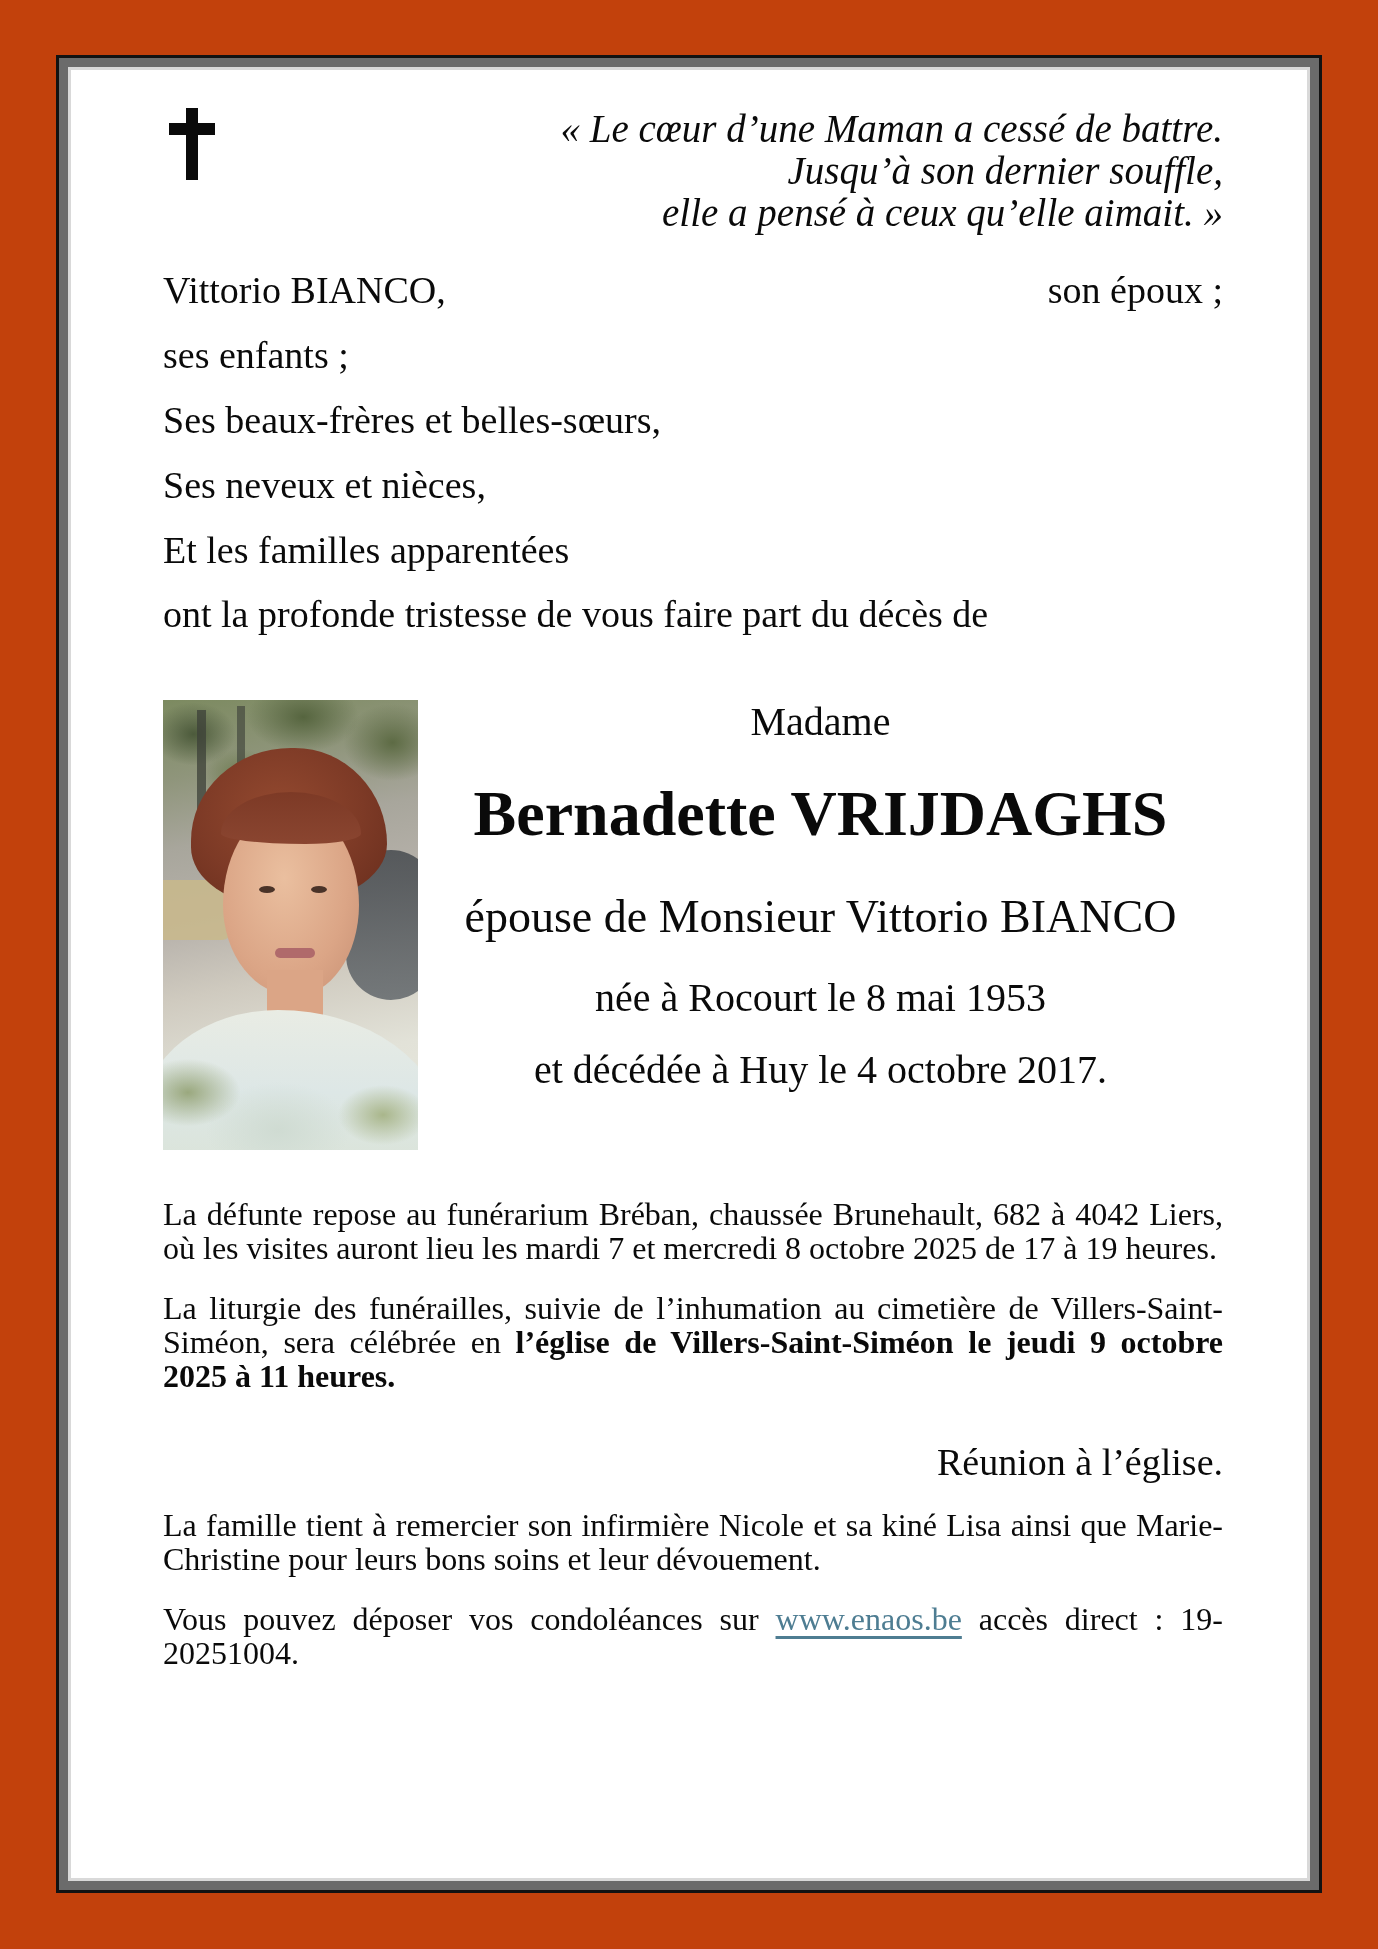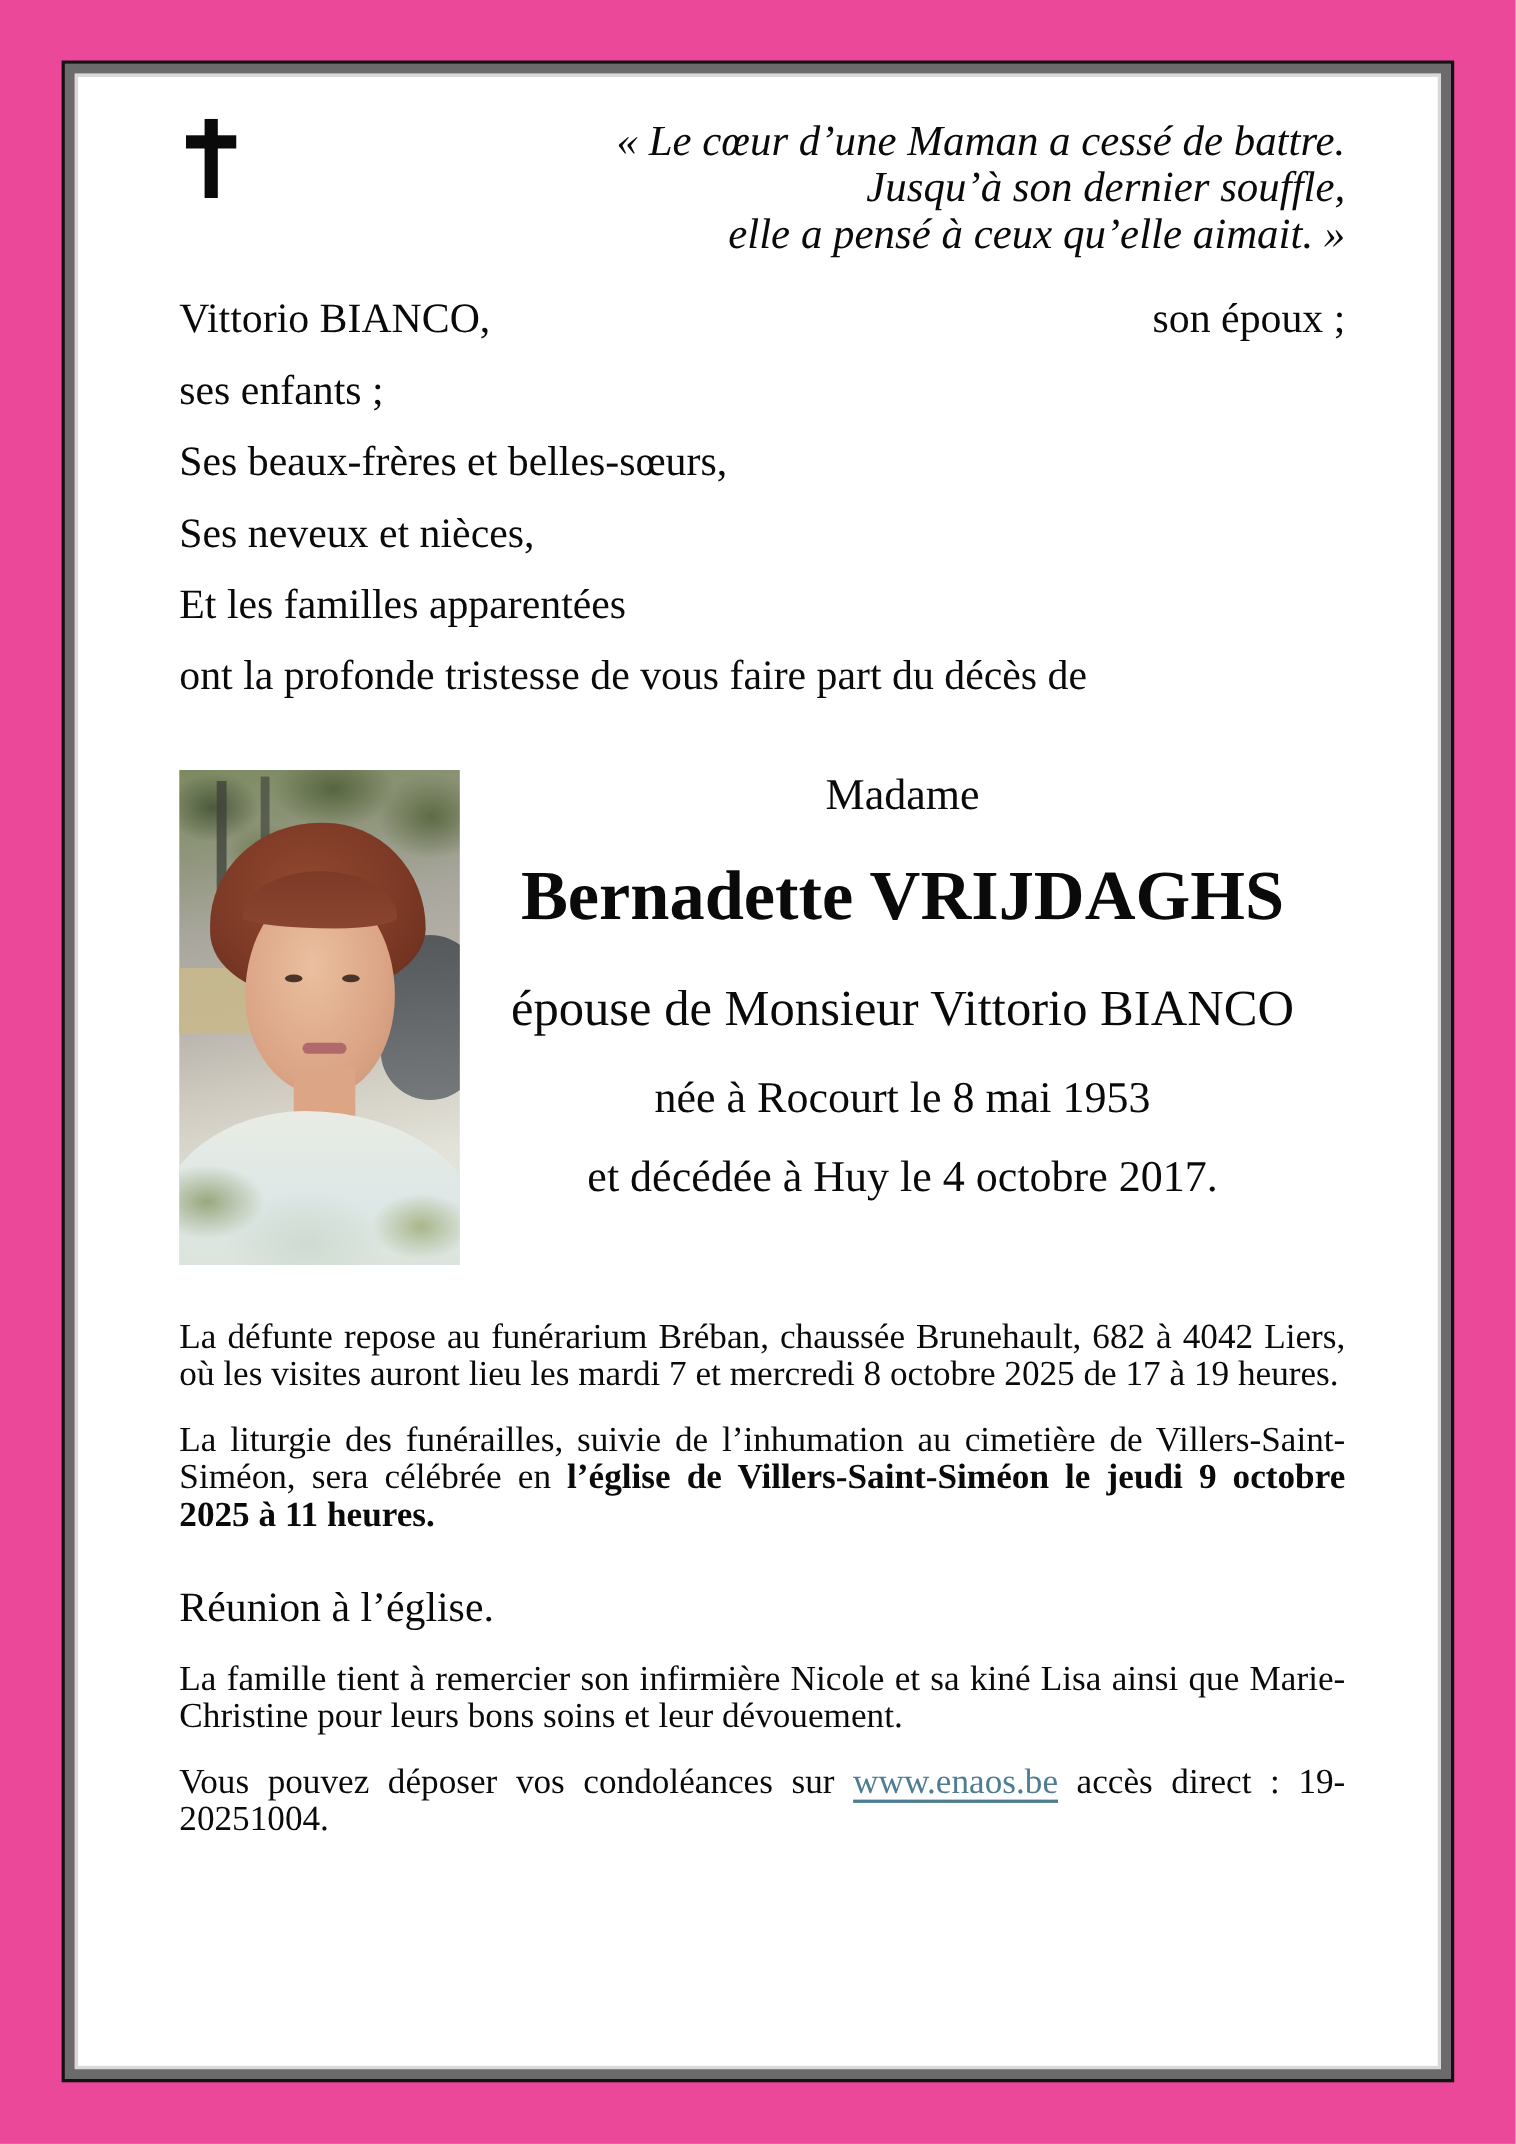--- a/index.html
+++ b/index.html
@@ -1,19 +1,19 @@
 <!DOCTYPE html>
 <html><head>
 <meta charset="utf-8">
 <style>
   html,body{margin:0;padding:0;background:#ffffff;}
   .page{
     position:relative;
     width:1378px;height:1949px;
-    background:#ec4899;
+    background:#c2410c;
     font-family:"Liberation Serif","DejaVu Serif",serif;
     color:#0a0a0a;
     overflow:hidden;
   }
   .frame-outer{
     position:absolute;left:56px;top:55px;width:1266px;height:1838px;
     box-sizing:border-box;border:3px solid #121212;
   }
   .frame-mid{
     width:100%;height:100%;box-sizing:border-box;border:9px solid #6b6b6b;
@@ -76,21 +76,21 @@
     flex:1;display:flex;flex-direction:column;align-items:center;text-align:center;
   }
   .madame{font-size:40px;line-height:1.1;}
   .name{font-size:64px;line-height:1.05;font-weight:bold;margin-top:36px;}
   .spouse{font-size:46px;line-height:1.05;margin-top:46px;}
   .birth{font-size:40px;line-height:1.1;margin-top:34px;}
   .death{font-size:40px;line-height:1.1;margin-top:28px;}
   
   .para{font-size:32px;line-height:1.06;text-align:justify;margin-top:26px;}
   .para-first{margin-top:48px;}
-  .centered{font-size:38px;line-height:1.1;text-align:left;margin-top:48px;}
+  .centered{font-size:38px;line-height:1.1;text-align:right;margin-top:48px;}
   .bold{font-weight:bold;}
   a.enaos{color:#4e7d92;text-decoration:underline;text-underline-offset:6px;cursor:pointer;}
 </style>
 </head>
 <body>
 
 <div class="page">
   <div class="frame-outer">
     <div class="frame-mid">
       <div class="frame-light">

